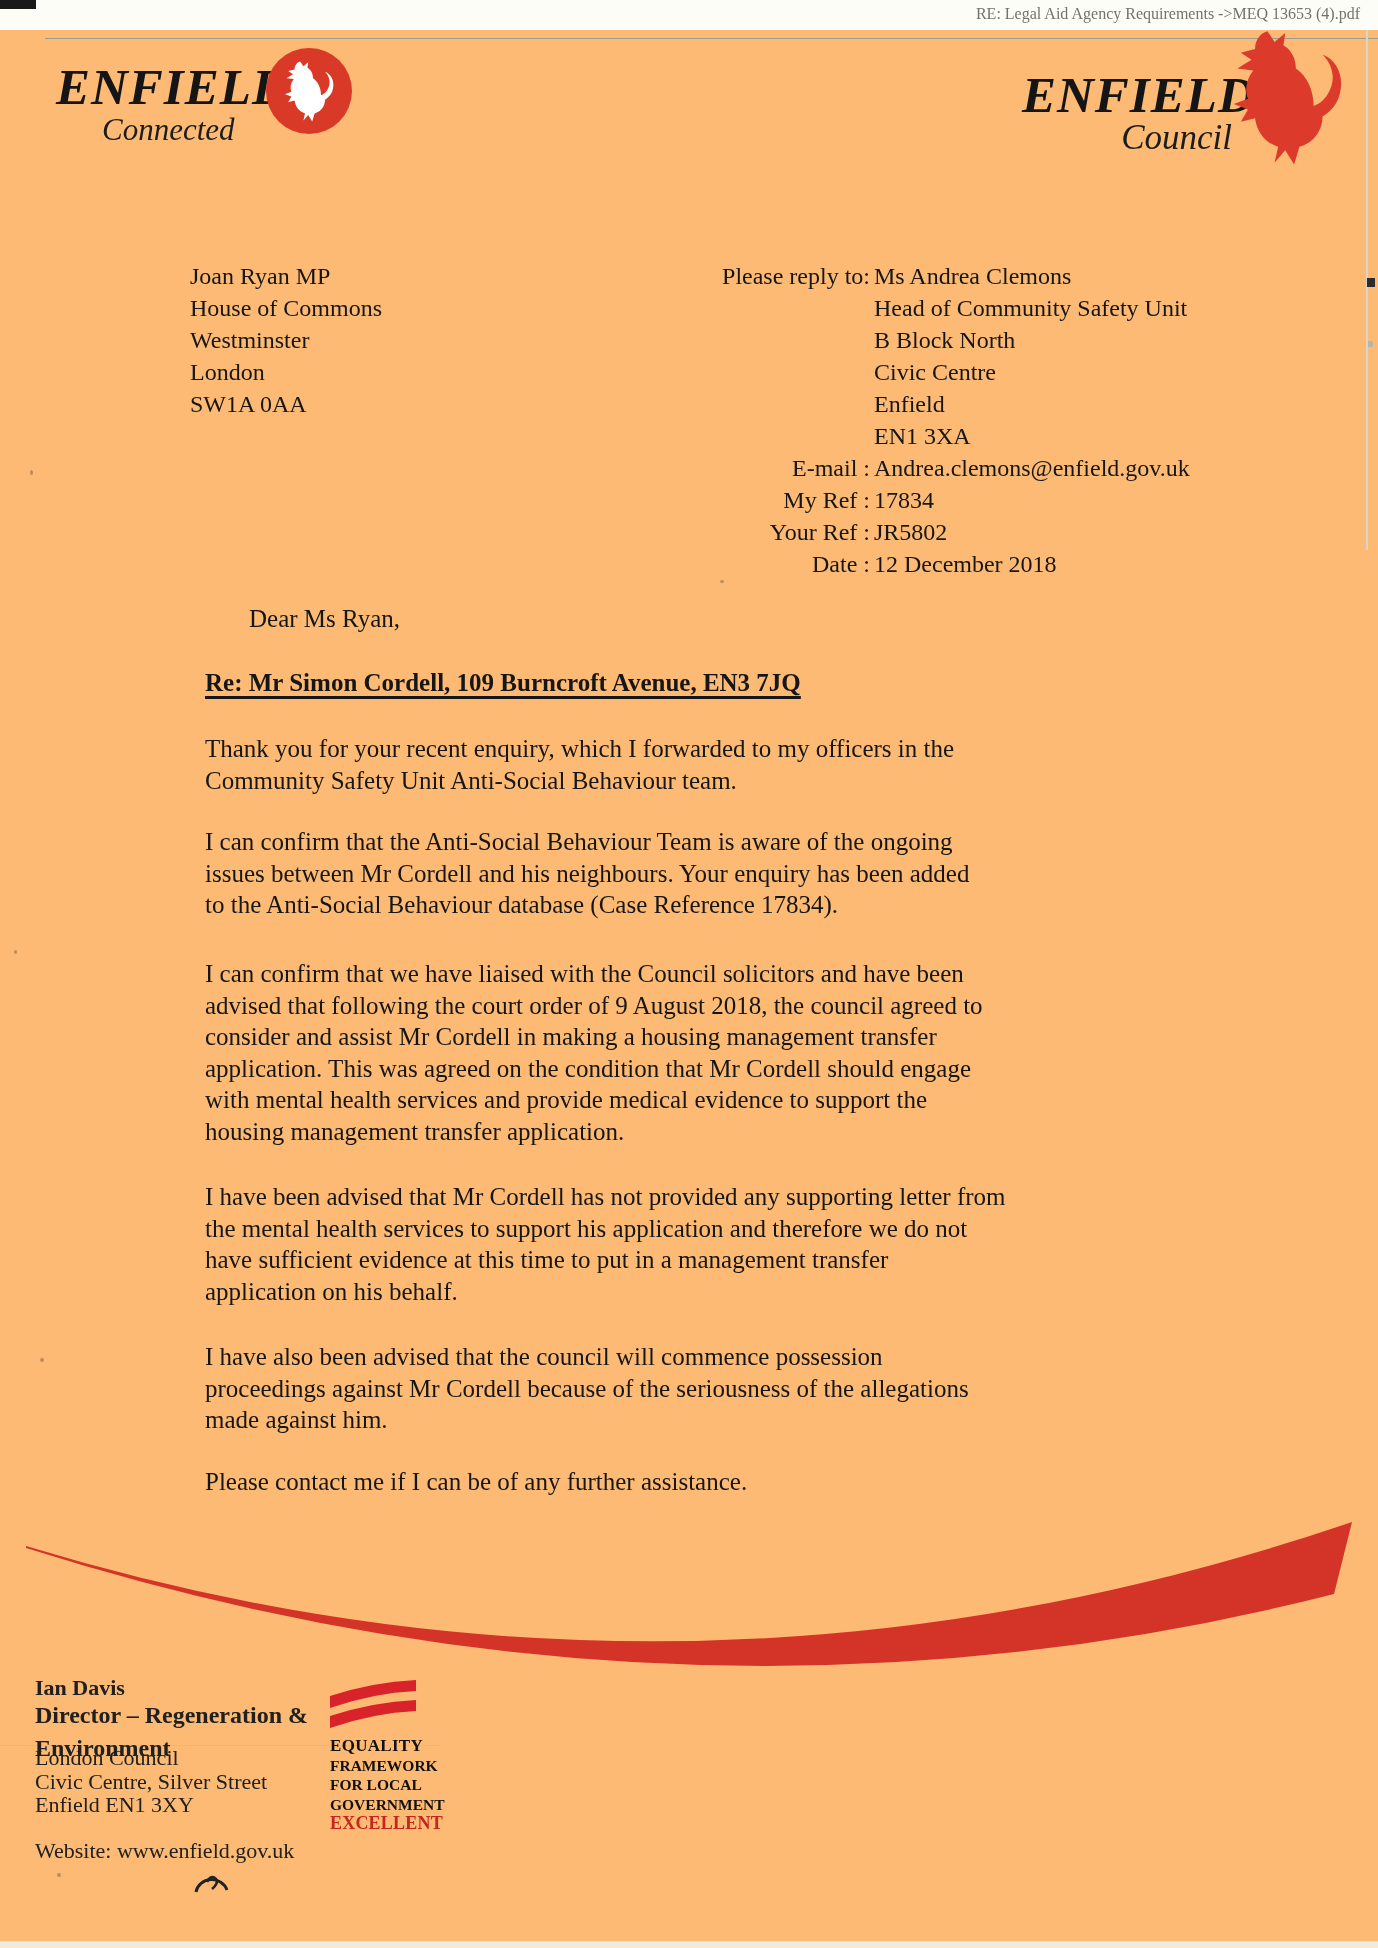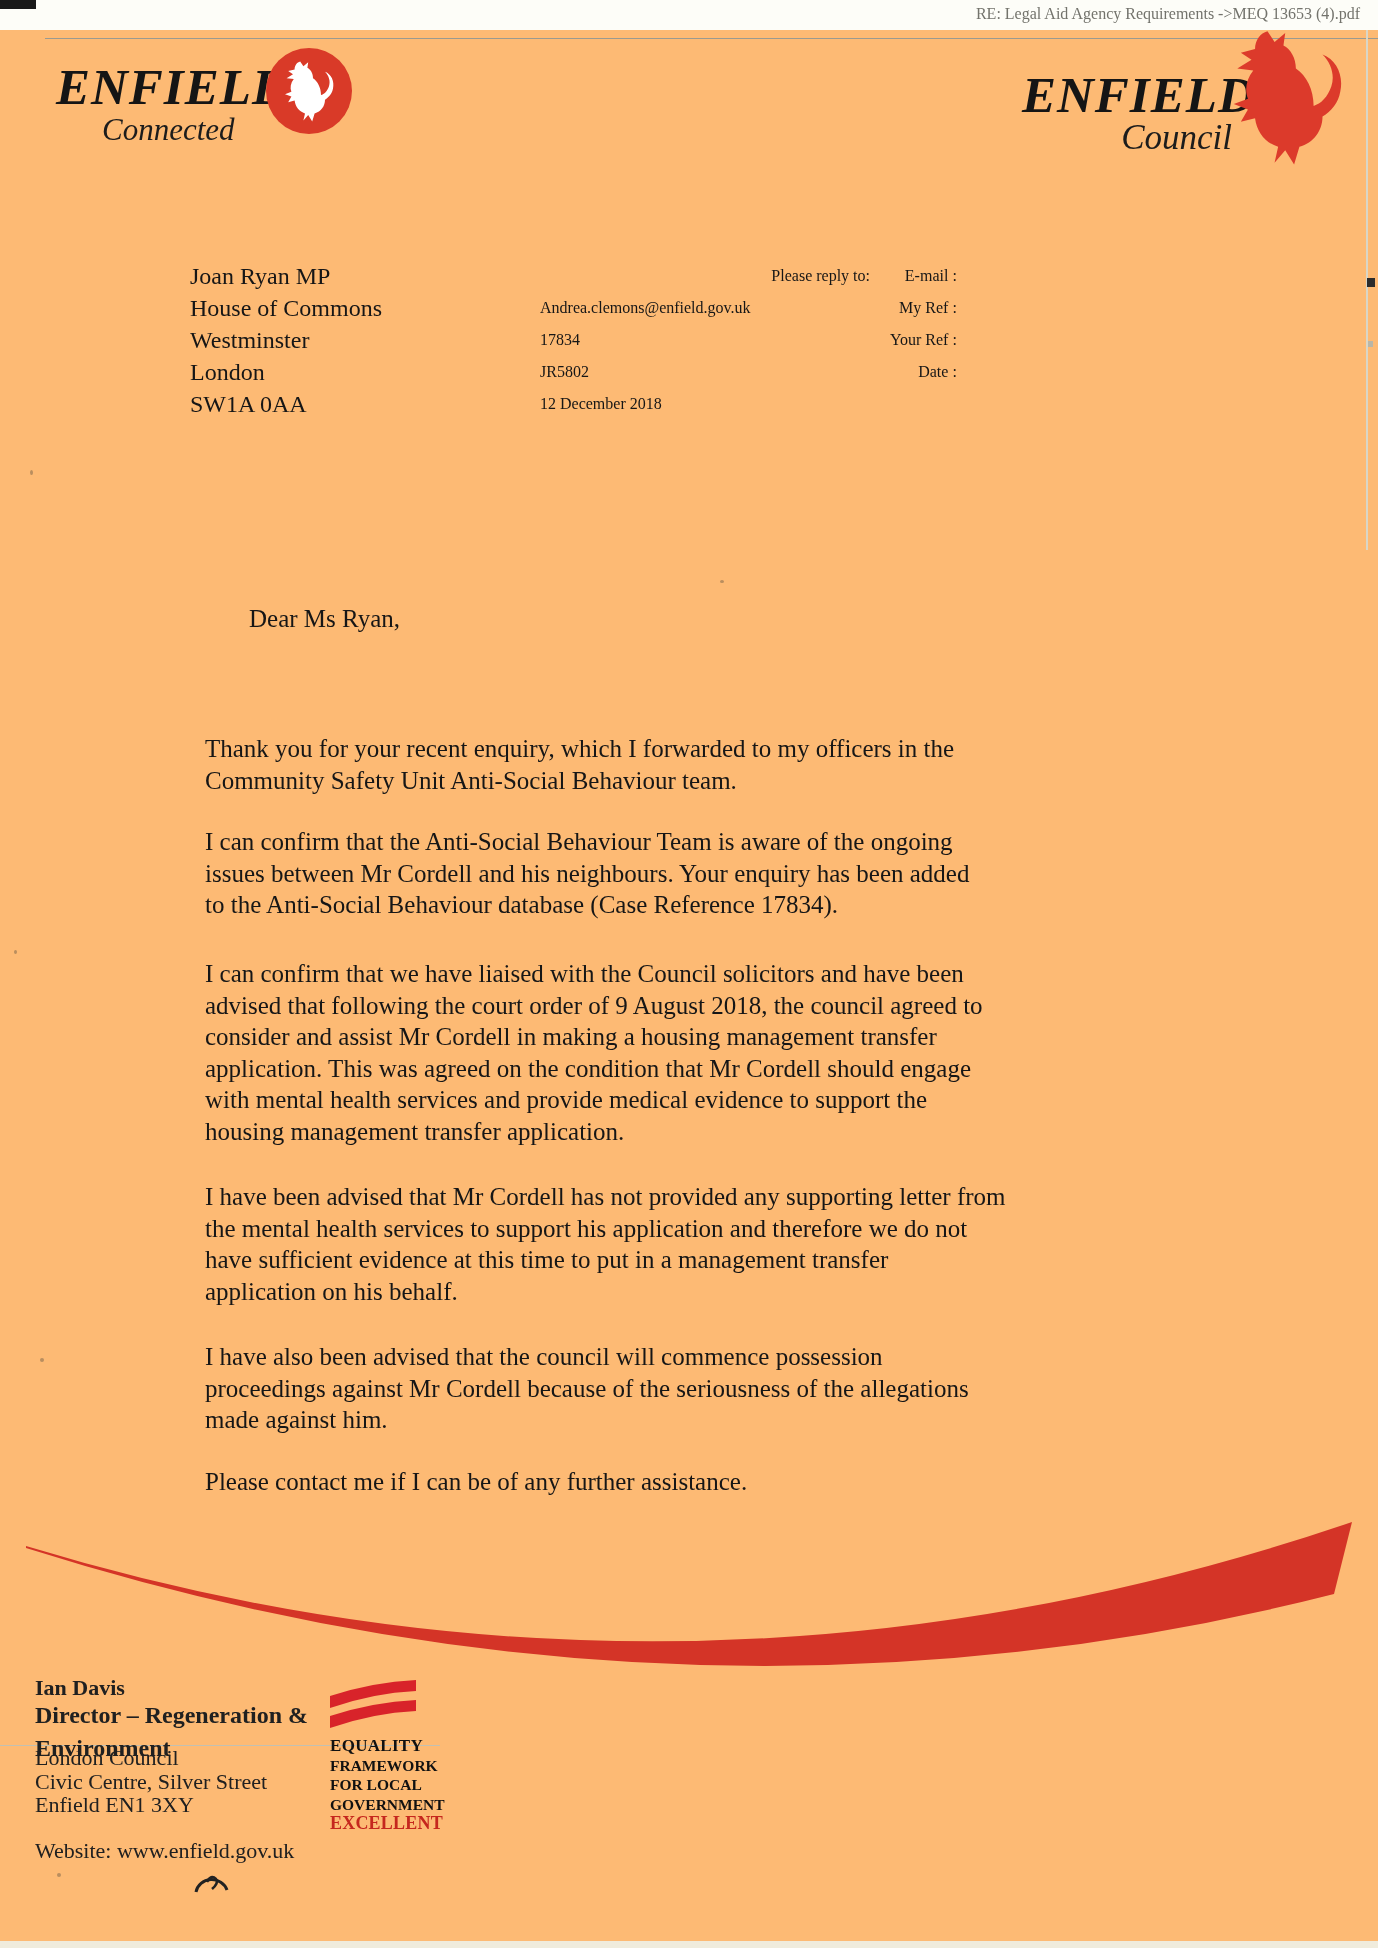--- a/index.html
+++ b/index.html
@@ -48,22 +48,22 @@
   }
   .beast-right{position:absolute;left:1228px;top:26px;}
 
   
   .recipient{
     position:absolute;left:190px;top:260px;
     font-size:24px;line-height:32px;white-space:pre-line;
   }
   .reply-grid{
     position:absolute;left:540px;top:260px;
-    display:grid;grid-template-columns:330px auto;column-gap:20px;
-    font-size:16px;line-height:32px;
+    display:grid;grid-template-columns:330px auto;column-gap:4px;
+    font-size:24px;line-height:32px;
   }
   .reply-grid .lbl{text-align:right;white-space:nowrap;}
   .reply-grid .val{white-space:pre-line;}
 
   
   .salutation{position:absolute;left:205px;top:605px;font-size:25px;margin-left:44px;}
   .subject{
     position:absolute;left:205px;top:669px;font-size:25px;font-weight:bold;
     text-decoration:underline;text-decoration-thickness:2.5px;text-underline-offset:5px;
   }
@@ -139,31 +139,38 @@
   </div>
 
   <div class="recipient">Joan Ryan MP
 House of Commons
 Westminster
 London
 SW1A 0AA</div>
 
   <div class="reply-grid">
     <div class="lbl">Please reply to:</div>
+    <div class="val">Ms Andrea Clemons
+Head of Community Safety Unit
+B Block North
+Civic Centre
+Enfield
+EN1 3XA</div>
     <div class="lbl">E-mail :</div>
     <div class="val">Andrea.clemons@enfield.gov.uk</div>
     <div class="lbl">My Ref :</div>
     <div class="val">17834</div>
     <div class="lbl">Your Ref :</div>
     <div class="val">JR5802</div>
     <div class="lbl">Date :</div>
     <div class="val">12 December 2018</div>
   </div>
 
   <div class="salutation">Dear Ms Ryan,</div>
+  <div class="subject">Re: Mr Simon Cordell, 109 Burncroft Avenue, EN3 7JQ</div>
 
   <div class="para p1">Thank you for your recent enquiry, which I forwarded to my officers in the
 Community Safety Unit Anti-Social Behaviour team.</div>
   <div class="para p2">I can confirm that the Anti-Social Behaviour Team is aware of the ongoing
 issues between Mr Cordell and his neighbours. Your enquiry has been added
 to the Anti-Social Behaviour database (Case Reference 17834).</div>
   <div class="para p3">I can confirm that we have liaised with the Council solicitors and have been
 advised that following the court order of 9 August 2018, the council agreed to
 consider and assist Mr Cordell in making a housing management transfer
 application. This was agreed on the condition that Mr Cordell should engage

